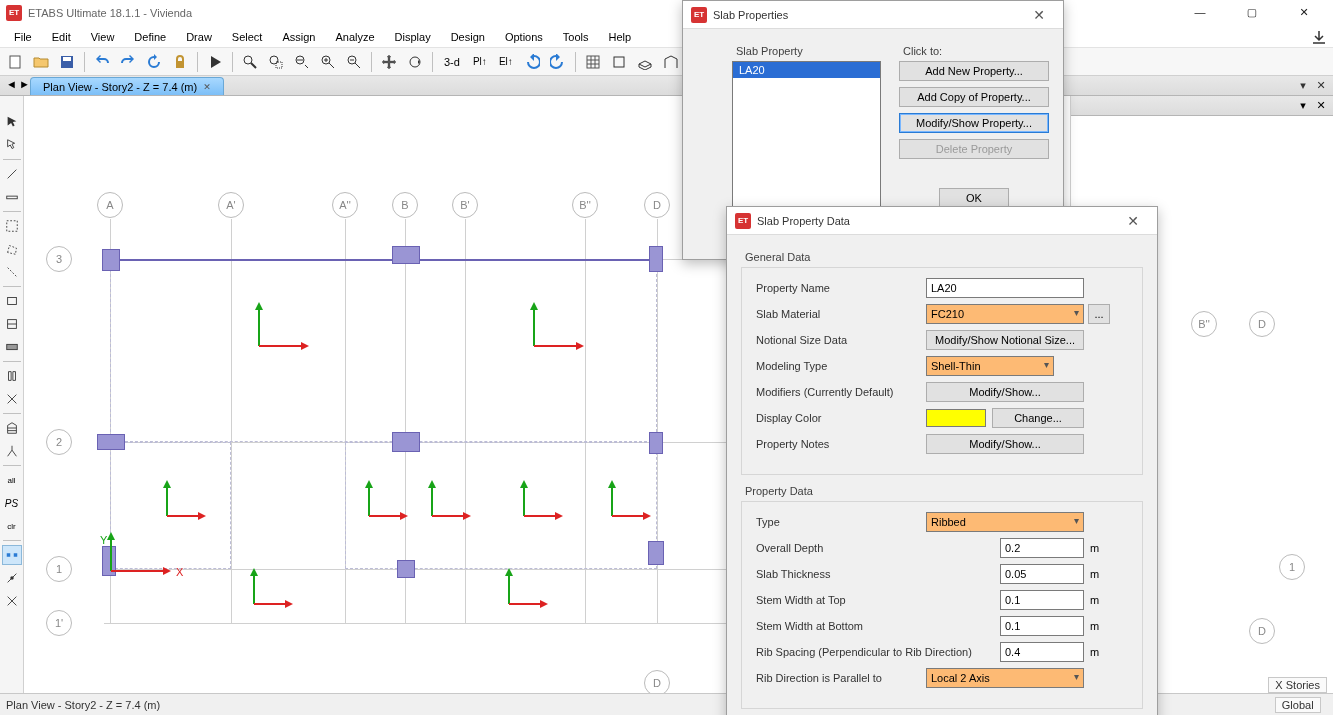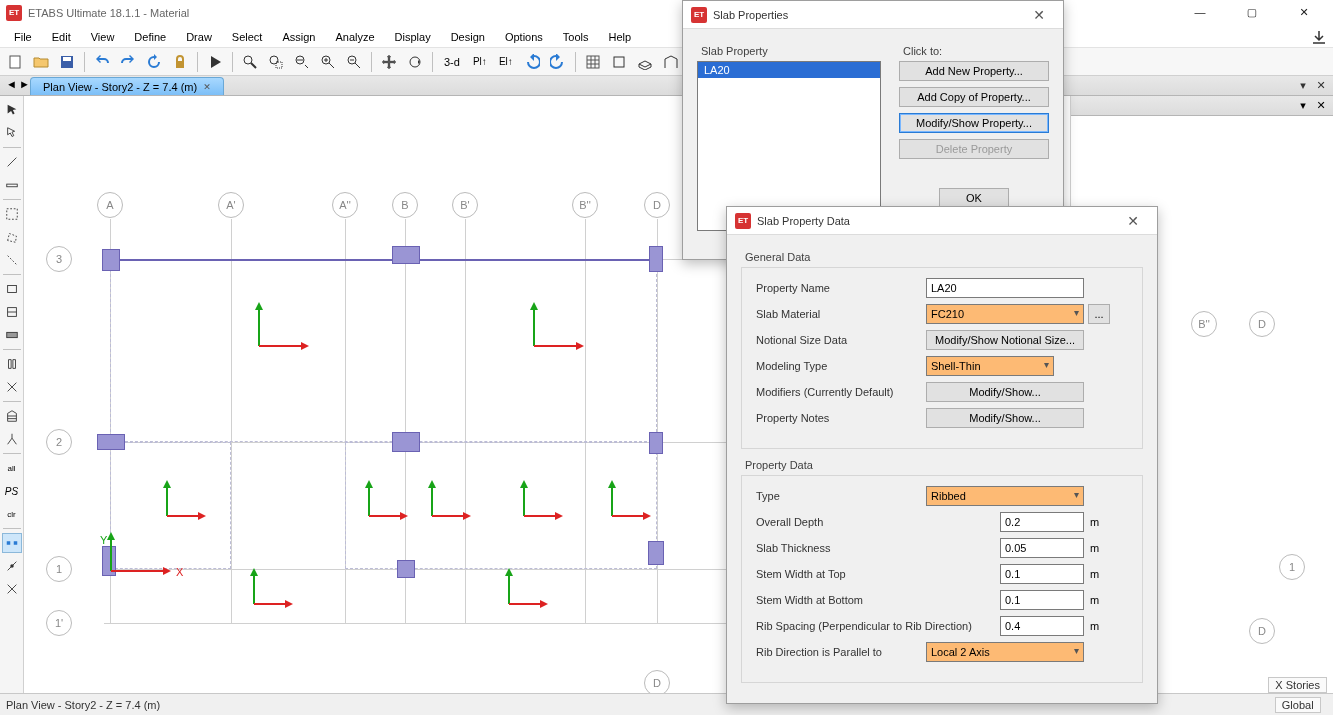--- a/index.html
+++ b/index.html
@@ -14,21 +14,21 @@
 .toolbar { height:28px; display:flex; align-items:center; padding:0 4px; gap:4px; border-bottom:1px solid #d0d0d0; background:#f7f7f7;}
 .toolbar .tb { width:22px; height:22px; display:flex; align-items:center; justify-content:center; border:1px solid transparent; }
 .toolbar .sep { width:1px; height:20px; background:#c0c0c0; margin:0 2px; }
 .toolbar svg { width:16px; height:16px; }
 .tabbar { height:20px; display:flex; align-items:flex-end; background:linear-gradient(#e8e8e8,#dcdcdc); border-bottom:1px solid #b5b5b5; padding-left:30px; position:relative;}
 .tab { background:linear-gradient(#a8d8ff,#7cbff7); border:1px solid #6aa8d6; border-bottom:none; border-radius:4px 4px 0 0; height:18px; padding:1px 12px; display:flex; align-items:center; gap:6px; }
 .tab .x { color:#555; cursor:pointer; font-size:9px;}
 .tabbar .end-ctrls { position:absolute; right:4px; top:1px; display:flex; gap:2px;}
 .tabbar .end-ctrls span { width:16px; height:16px; display:flex; align-items:center; justify-content:center; color:#333; }
 .content-row { position:absolute; top:96px; left:0; right:0; bottom:22px; display:flex; }
-.left-tb { width:24px; border-right:1px solid #d0d0d0; display:flex; flex-direction:column; align-items:center; padding-top:4px; gap:3px; background:#f5f5f5;}
+.left-tb { width:24px; border-right:1px solid #d0d0d0; display:flex; flex-direction:column; align-items:center; padding-top:16px; gap:3px; background:#f5f5f5;}
 .left-tb .ltb { width:20px; height:20px; border:1px solid transparent; display:flex; align-items:center; justify-content:center;}
 .left-tb .ltb.active { background:#cde6fa; border-color:#8bb8da; }
 .left-tb .ltb svg{width:14px;height:14px;}
 .left-tb .lsep { width:18px; height:1px; background:#c0c0c0; margin:1px 0;}
 .canvas-area { flex:1; background:#fff; position:relative; overflow:hidden;}
 .plan{ position:absolute; left:10px; top:10px; right:10px; bottom:10px;}
 .grid-bubble { position:absolute; width:26px; height:26px; border:1px solid #bbb; border-radius:50%; display:flex; align-items:center; justify-content:center; color:#888; font-size:11px; background:#fff;}
 .glinev{position:absolute; top:100px; bottom:20px; width:1px; background:#d0d0d0;}
 .glineh{position:absolute; left:60px; right:10px; height:1px; background:#d0d0d0;}
 .beam{position:absolute; background:#9a95d4; border:1px solid #6a62b3;}
@@ -64,21 +64,21 @@
 .canvas2 .tabbar2{height:20px;background:linear-gradient(#e8e8e8,#dcdcdc);border-bottom:1px solid #b5b5b5; position:relative;}
 .canvas2 .end-ctrls{position:absolute; right:4px; top:1px; display:flex; gap:2px;}
 .canvas2 .end-ctrls span{width:16px;height:16px;display:flex;align-items:center;justify-content:center;}
 
 </style>
 </head>
 <body>
 
 <div class="titlebar">
   <div class="app-icon">ET</div>
-  <div class="ttl">ETABS Ultimate 18.1.1 - Material</div>
+  <div class="ttl">ETABS Ultimate 18.1.1 - Vivienda</div>
   <div class="win-ctrl">
     <span>—</span>
     <span>▢</span>
     <span>✕</span>
   </div>
 </div>
 
 <div class="menubar">
   <span>File</span>
   <span>Edit</span>
@@ -527,21 +527,21 @@
   </div>
 </div>
 
 <div class="dialog" style="left:682px; top:0; width:382px; height:260px;">
   <div class="dlg-title">
     <div class="app-icon">ET</div>
     <div class="t">Slab Properties</div>
     <div class="x">✕</div>
   </div>
   <div class="dlg-body" style="display:flex; gap:18px;">
-    <div style="flex:1;">
+    <div style="flex:1;margin-left:35px;">
       <div class="group-title">Slab Property</div>
       <div class="listbox">
         <div class="item sel">LA20</div>
       </div>
     </div>
     <div style="width:150px;">
       <div class="group-title">Click to:</div>
       <div class="btn" style="width:100%;margin-bottom:6px;">Add New Property...</div>
       <div class="btn" style="width:100%;margin-bottom:6px;">Add Copy of Property...</div>
       <div class="btn focused" style="width:100%;margin-bottom:6px;">Modify/Show Property...</div>
@@ -584,20 +584,25 @@
         <div class="select" style="width:128px;">
             <span>Shell-Thin</span>
             <span class="arrow">▾</span>
           </div>
         </div>
       <div class="row">
           <div class="lbl" style="width:170px;">Modifiers (Currently Default)</div>
         <div class="btn" style="width:158px;">Modify/Show...</div>
         </div>
       <div class="row">
+          <div class="lbl" style="width:170px;">Display Color</div>
+        <div class="color-swatch"></div>
+        <div class="btn" style="width:92px;margin-left:6px;">Change...</div>
+        </div>
+      <div class="row">
           <div class="lbl" style="width:170px;">Property Notes</div>
         <div class="btn" style="width:158px;">Modify/Show...</div>
         </div>
     </div>
 
     <div class="group-title">Property Data</div>
     <div class="fieldset">
       <div class="row">
           <div class="lbl" style="width:170px;">Type</div>
         <div class="select" style="width:158px;">

